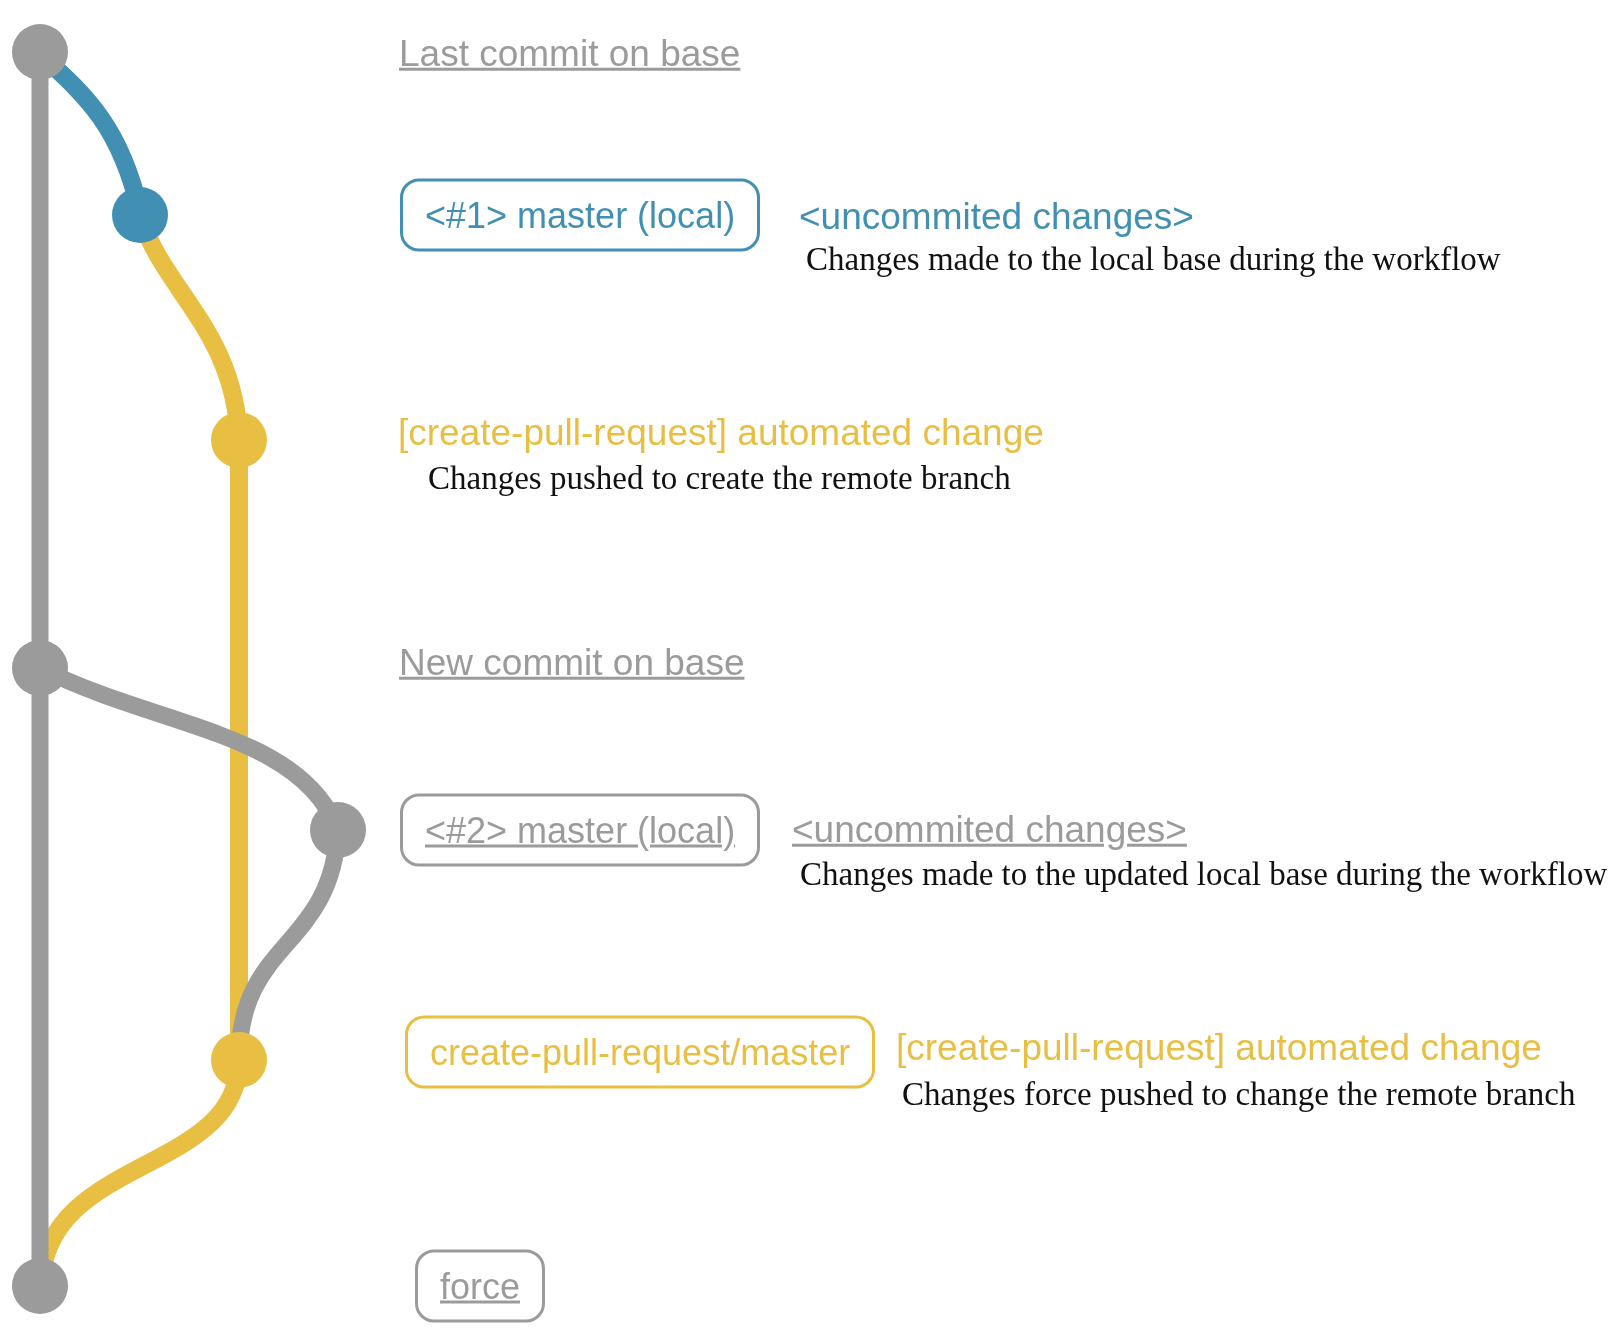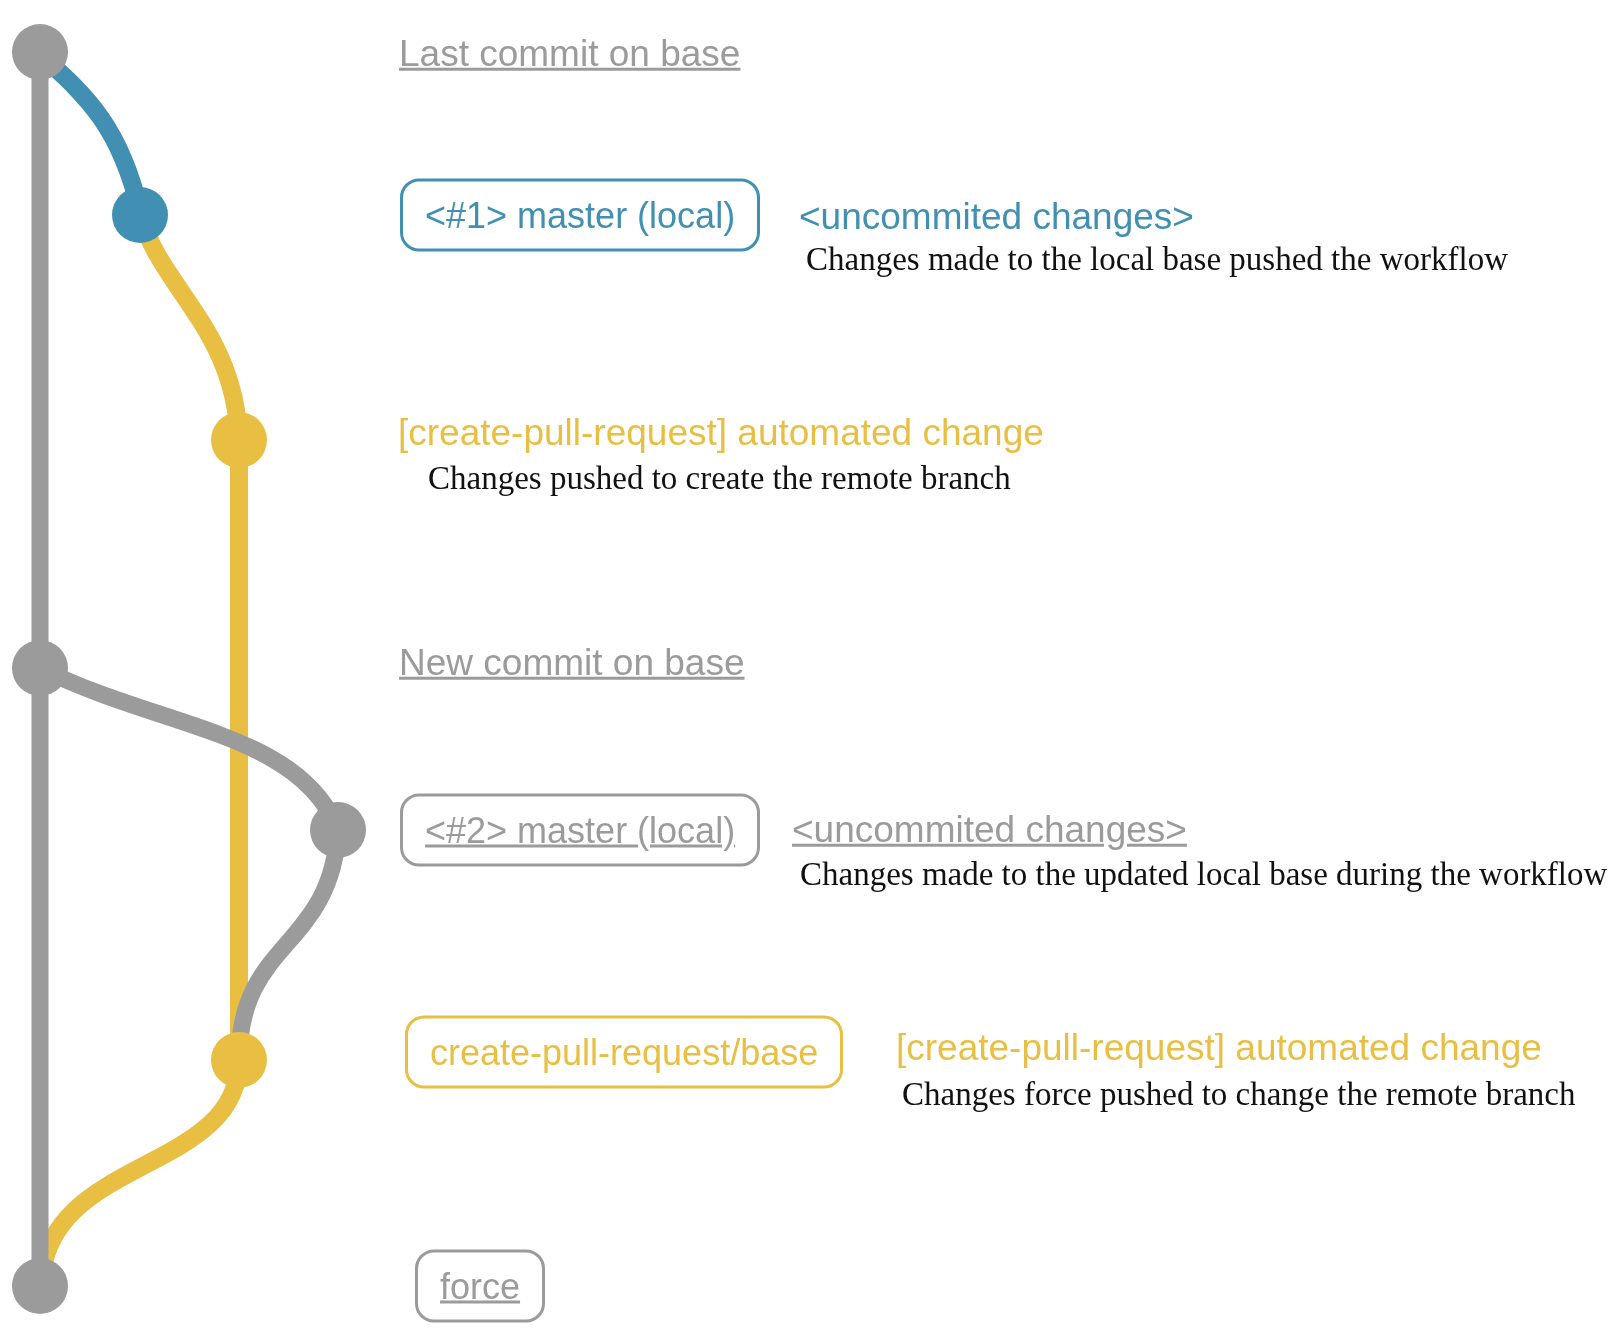--- a/index.html
+++ b/index.html
@@ -64,35 +64,35 @@
     <circle cx="239" cy="1060" r="28" fill="#e8bf43"></circle>
     <circle cx="40" cy="1286" r="28" fill="#9b9b9b"></circle>
   </svg>
 
   <div class="lbl c-gray" style="left:399px;top:54px;">Last commit on base</div>
 
   <div class="badge c-blue" style="left:400px;top:215px;">
     <span>&lt;#1&gt; master (local)</span>
   </div>
   <div class="lbl c-blue" style="left:799px;top:217px;">&lt;uncommited changes&gt;</div>
-  <div class="lbl serif" style="left:806px;top:260px;">Changes made to the local base pushed the workflow</div>
+  <div class="lbl serif" style="left:806px;top:260px;">Changes made to the local base during the workflow</div>
 
   <div class="lbl c-yellow" style="left:398px;top:433px;">[create-pull-request] automated change</div>
   <div class="lbl c-gray" style="left:399px;top:663px;">New commit on base</div>
 
   <div class="lbl serif" style="left:428px;top:479px;">Changes pushed to create the remote branch</div>
 
   <div class="badge c-gray" style="left:400px;top:830px;">
     <span>&lt;#2&gt; master (local)</span>
   </div>
   <div class="lbl c-gray" style="left:792px;top:830px;">&lt;uncommited changes&gt;</div>
   <div class="lbl serif" style="left:800px;top:875px;">Changes made to the updated local base during the workflow</div>
 
   <div class="badge c-yellow" style="left:405px;top:1052px;">
-    <span>create-pull-request/base</span>
+    <span>create-pull-request/master</span>
   </div>
   <div class="lbl c-yellow" style="left:896px;top:1048px;">[create-pull-request] automated change</div>
   <div class="lbl serif" style="left:902px;top:1095px;">Changes force pushed to change the remote branch</div>
 
   <div class="badge c-gray" style="left:415px;top:1286px;">
     <span>force</span>
   </div>
 
 </div>
 

